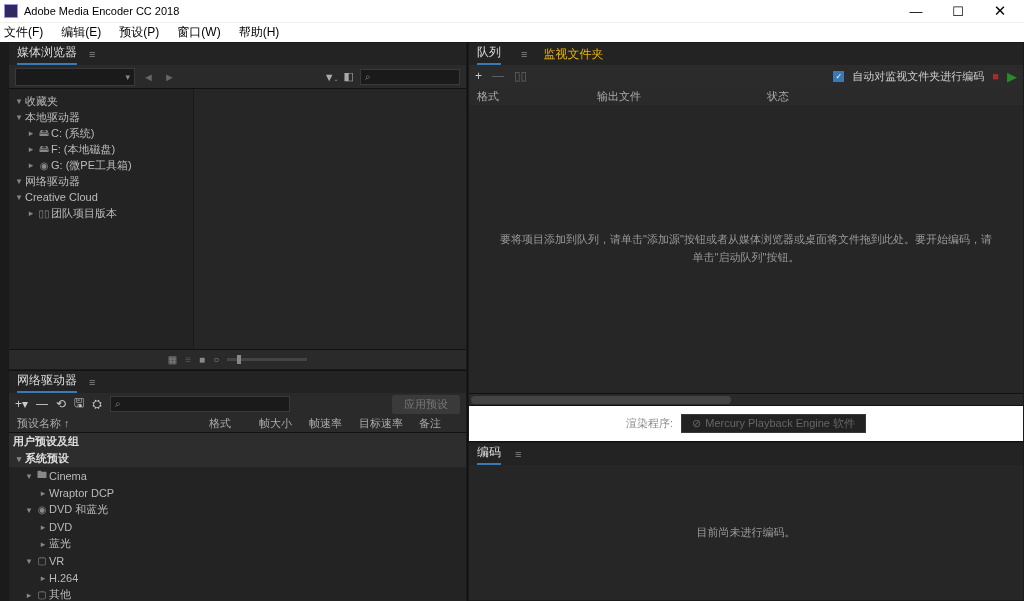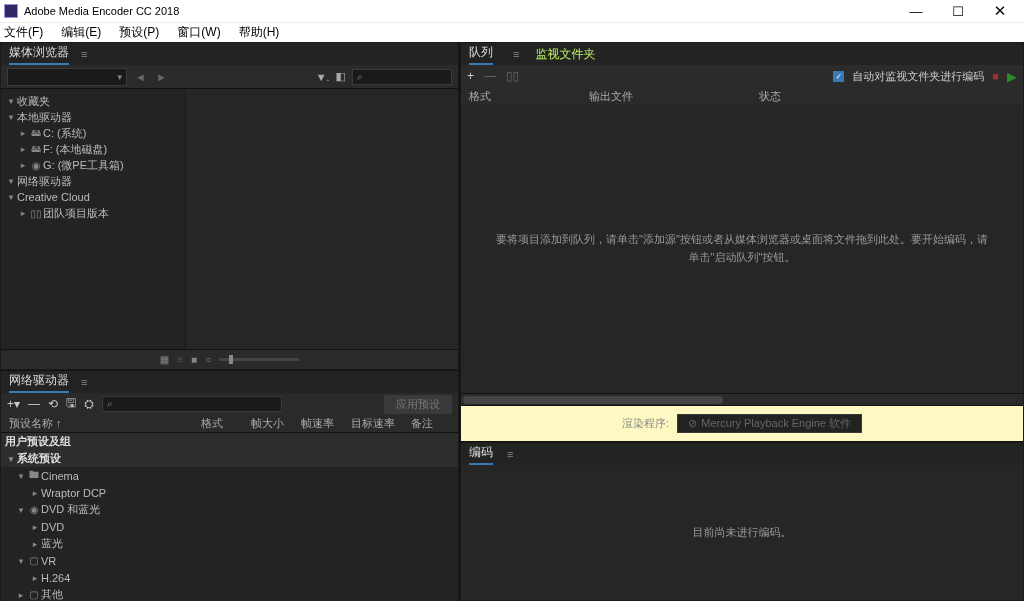--- a/index.html
+++ b/index.html
@@ -9,27 +9,27 @@
 .titlebar-left { display: flex; align-items: center; gap: 6px; }
 .app-icon { width: 14px; height: 14px; background: #2f2862; border: 1px solid #9c94d6; display: inline-block; }
 .titlebar-btns { display: flex; gap: 2px; }
 .titlebar-btn { width: 40px; height: 22px; display: flex; align-items: center; justify-content: center; font-size: 13px; color: #000; }
 .titlebar-btn.close { font-size: 15px; }
 
 .menubar { height: 20px; background: #fff; display: flex; align-items: center; padding: 0 4px; gap: 18px; color: #000; font-size: 12px; border-top: 1px solid #eee;}
 .menubar span { cursor: default; }
 
 .workspace { display: flex; height: 559px; background: #1b1b1b; }
-.left-col { width: 460px; display: flex; flex-direction: column; border-right: 1px solid #111; }
+.left-col { width: 460px; display: flex; flex-direction: column; border-right: 1px solid #111; margin-left: 8px; }
 .right-col { flex: 1; display: flex; flex-direction: column; }
 
 .panel { display: flex; flex-direction: column; background: #232323; border: 1px solid #1a1a1a; }
 .panel-header { height: 22px; display: flex; align-items: center; padding: 0 8px; gap: 8px; background: #232323; font-size: 12px; color: #ccc; }
 .panel-tab { color: #ddd; border-bottom: 2px solid #3a78b6; padding-bottom: 2px; }
-.panel-tab-inactive { color: #bef264; }
+.panel-tab-inactive { color: #eab308; }
 .panel-menu-icon { color: #888; font-size: 11px; margin-left: 4px; }
 
 
 .media-browser { flex: 0 0 328px; }
 .mb-toolbar { height: 24px; display: flex; align-items: center; padding: 2px 6px; gap: 6px; background: #2a2a2a; border-bottom: 1px solid #111;}
 .mb-select { width: 120px; height: 18px; background: #1a1a1a; border: 1px solid #3a3a3a; display: flex; align-items: center; justify-content: flex-end; padding: 0 4px; color: #888; font-size: 9px;}
 .mb-arrow { color: #666; font-size: 11px; padding: 0 2px; }
 .mb-right-tools { margin-left: auto; display: flex; align-items: center; gap: 6px; }
 .mb-iconbtn { color: #aaa; font-size: 11px; }
 .mb-search { width: 100px; height: 16px; background: #1a1a1a; border: 1px solid #3a3a3a; color: #888; font-size: 10px; padding: 0 4px; display: flex; align-items: center; }
@@ -76,21 +76,21 @@
 .queue-stop { color: #a03030; font-size: 11px;}
 .queue-cols { height: 18px; display: flex; background: #2a2a2a; font-size: 11px; color: #aaa; padding: 0 8px;}
 .queue-cols div:nth-child(1){ width: 120px; display:flex;align-items:center;}
 .queue-cols div:nth-child(2){ width: 170px; display:flex;align-items:center;}
 .queue-cols div:nth-child(3){ width: 150px; display:flex;align-items:center;}
 .queue-cols div:nth-child(4){ flex:1; display:flex;align-items:center;}
 .queue-body { flex: 1; background: #262626; display: flex; align-items: center; justify-content: center; padding: 0 30px;}
 .queue-placeholder { color: #999; font-size: 11px; text-align: center; line-height: 1.6;}
 .queue-scrollbar { height: 12px; background: #2a2a2a; border-top: 1px solid #111; position: relative;}
 .queue-scrollbar::after { content:""; position:absolute; left:2px; top:2px; width: 260px; height: 8px; background: #444; border-radius: 4px;}
-.render-row { height: 36px; display: flex; align-items: center; justify-content: center; gap: 8px; background: #fef9c3; font-size: 11px; color: #888; border-top: 1px solid #111;}
+.render-row { height: 36px; display: flex; align-items: center; justify-content: center; gap: 8px; background: #ffffff; font-size: 11px; color: #888; border-top: 1px solid #111;}
 .render-engine { background: #222; padding: 1px 10px; border: 1px solid #3a3a3a; color: #666; display: flex; align-items: center; gap: 4px;}
 
 
 .encoding-panel { flex: 1; background: #232323; display: flex; flex-direction: column;}
 .encoding-header { height: 22px; display: flex; align-items: center; padding: 0 8px; gap: 10px; background: #232323; font-size: 12px;}
 .encoding-body { flex: 1; display: flex; align-items: center; justify-content: center; background: #262626;}
 .encoding-msg { color: #999; font-size: 11px;}
 
 .sep { color: #555; }
 </style>

